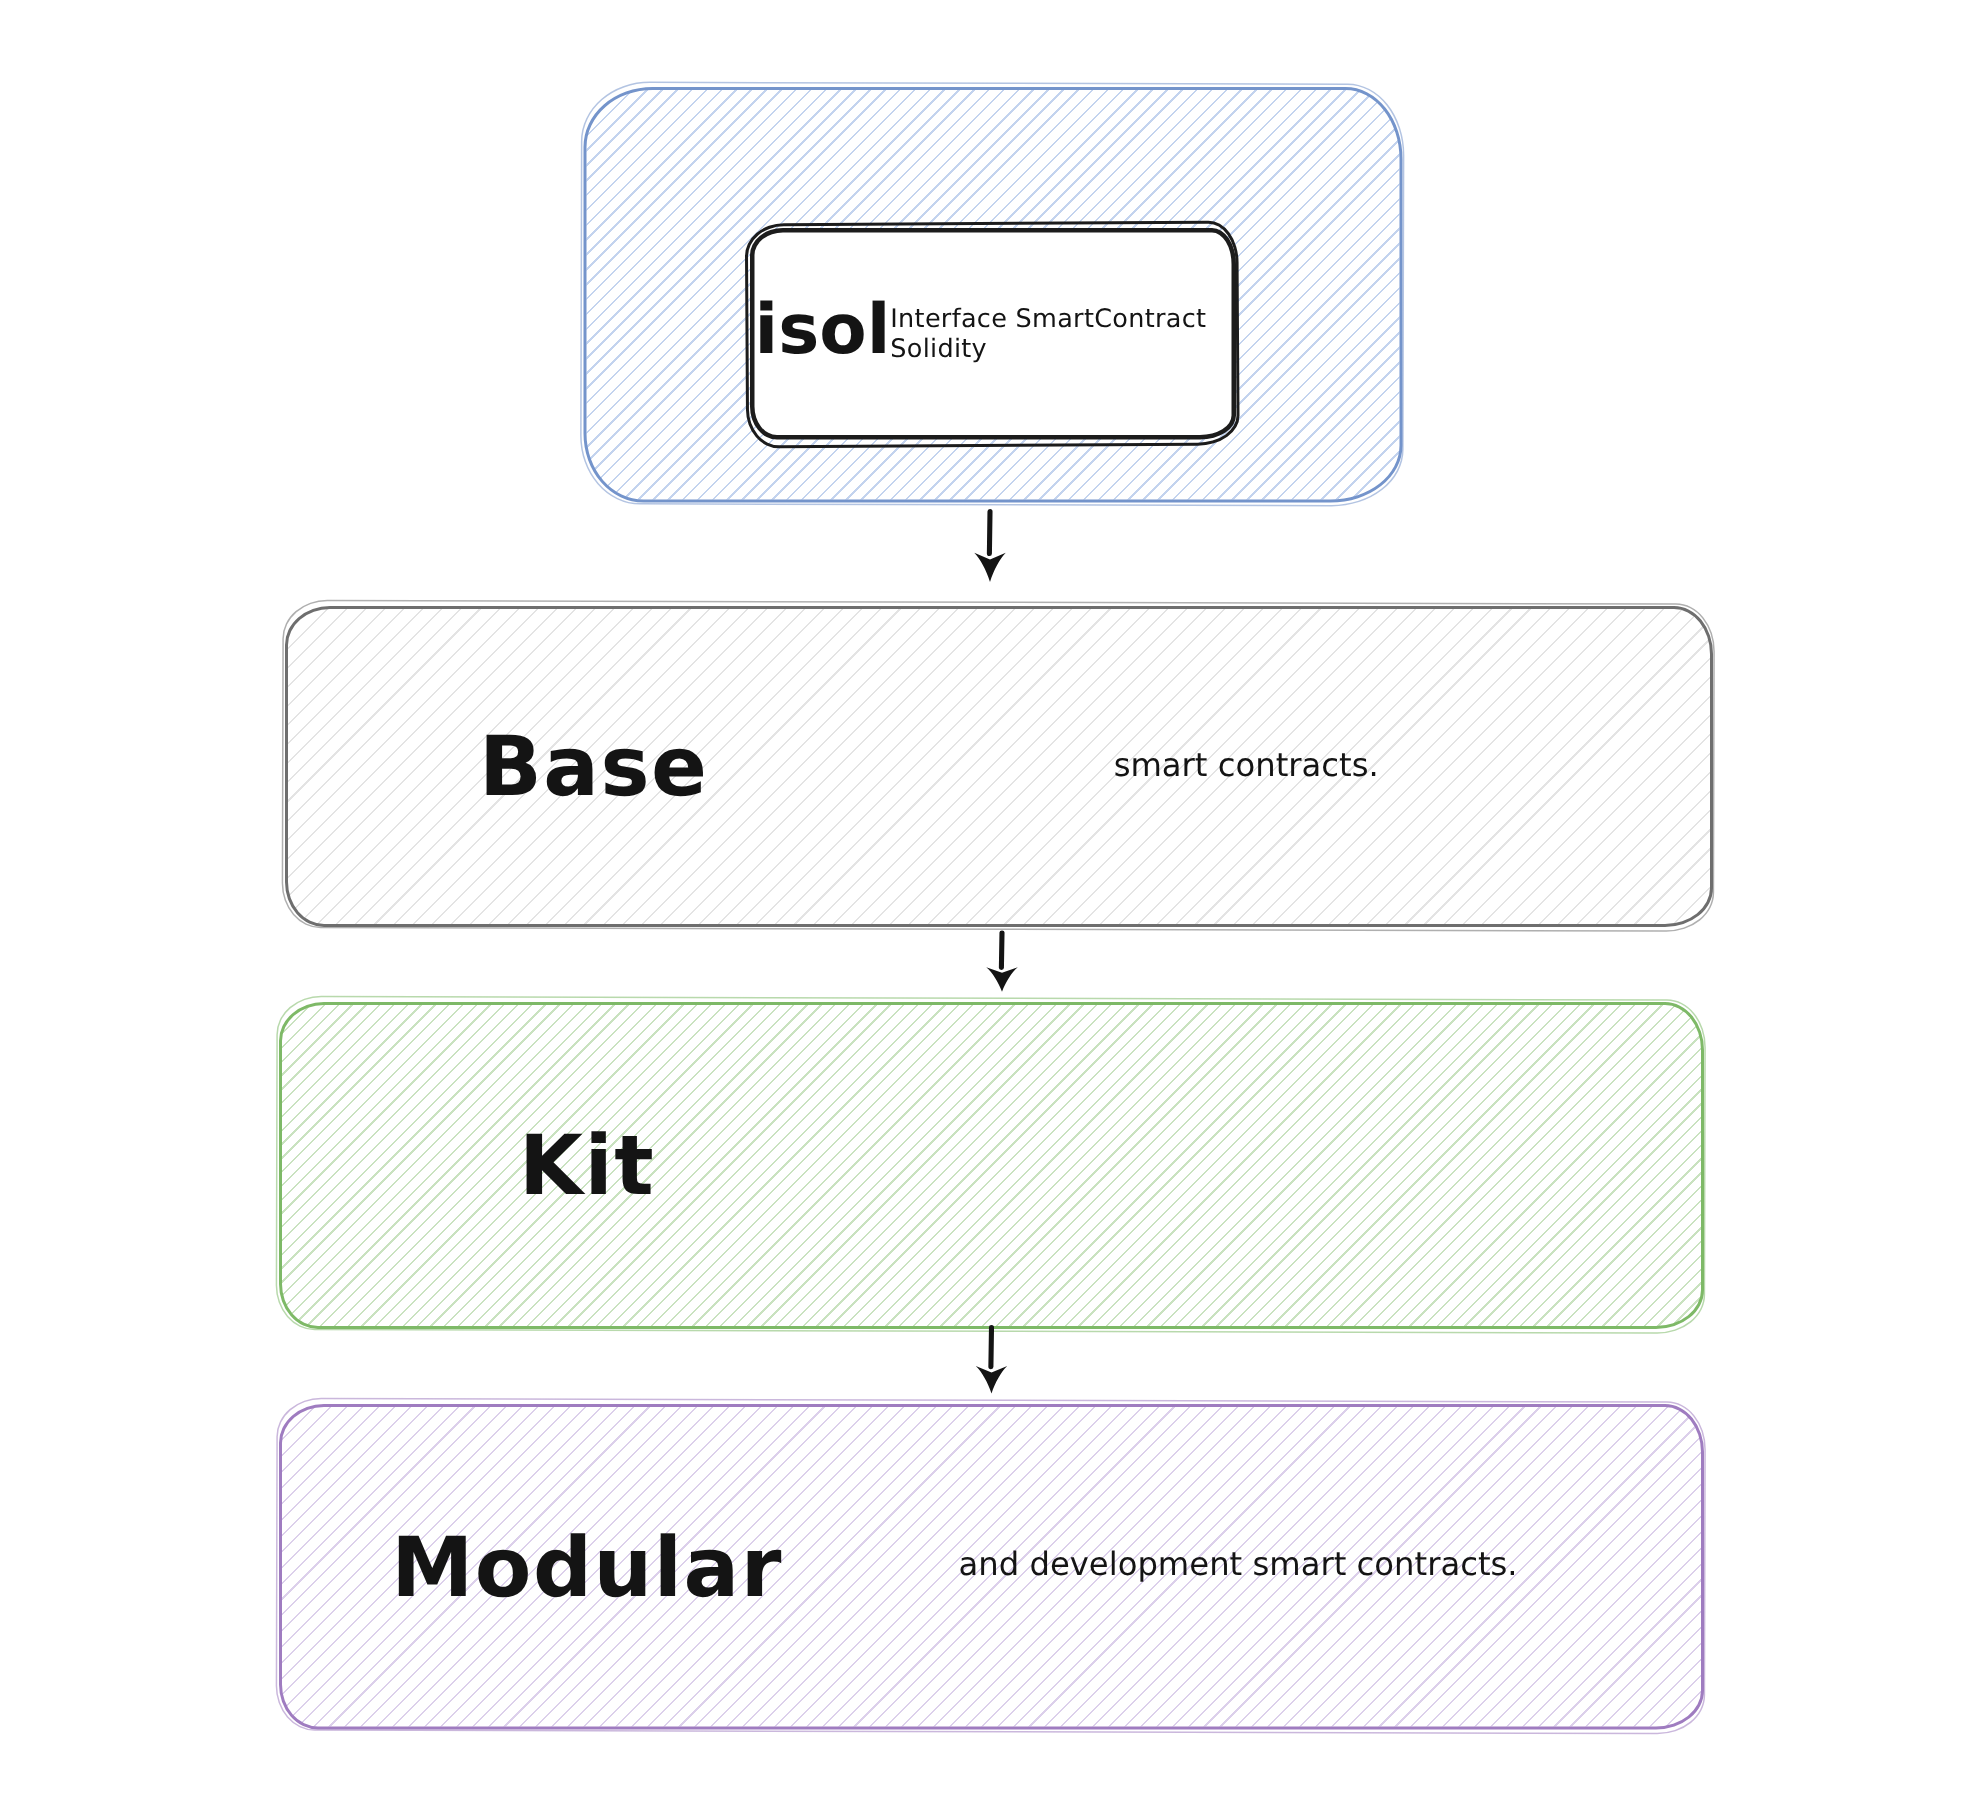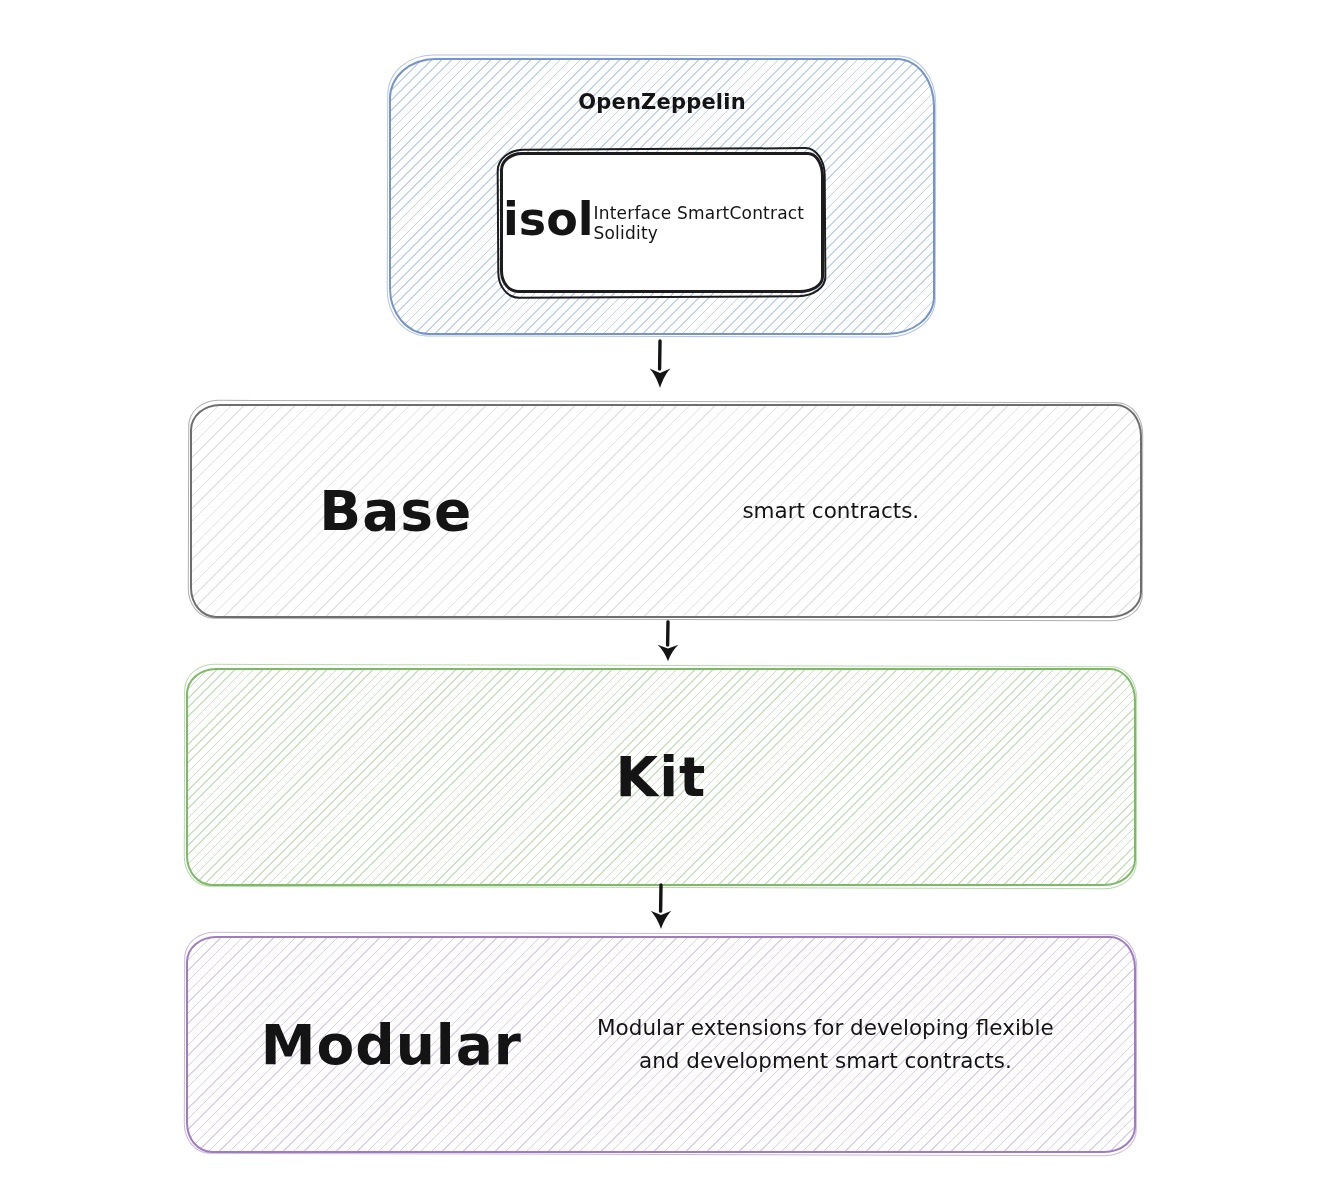--- a/index.html
+++ b/index.html
@@ -83,21 +83,20 @@
   }
   .isol-subtitle {
     font-size: 17px;
     letter-spacing: 0.2px;
   }
 
   
   .layer {
     display: flex;
     align-items: center;
-    justify-content: center;
   }
   .layer-label {
     flex: 0 0 43%;
     text-align: center;
     font-size: 55px;
     font-weight: bold;
     letter-spacing: 1px;
   }
   .layer-desc {
     flex: 1 1 auto;
@@ -147,21 +146,20 @@
   .arrow-2 { left: 653px; top: 620px; height: 42px; }
   .arrow-3 { left: 646px; top: 883px; height: 47px; }
   .arrow svg { display: block; width: 100%; height: 100%; }
 </style>
 </head>
 <body>
 
 <div class="canvas">
 
   <div class="sketch-box top-box">
-    <div class="top-title">OpenZeppelin</div>
     <div class="isol-card">
       <div class="isol-title">isol</div>
       <div class="isol-subtitle">Interface SmartContract Solidity</div>
     </div>
   </div>
 
   <div class="arrow arrow-1">
     <svg viewBox="0 0 30 50" preserveAspectRatio="none" aria-hidden="true">
       <path d="M15 2 L14.6 30" stroke="#141414" stroke-width="3.4" stroke-linecap="round" fill="none"></path>
       <path d="M15 49 C12.5 41 8.5 33.5 4.5 29.5 L15 34 L25.5 29.5 C21.5 33.5 17.5 41 15 49 Z" fill="#141414"></path>
@@ -189,18 +187,17 @@
   <div class="arrow arrow-3">
     <svg viewBox="0 0 30 50" preserveAspectRatio="none" aria-hidden="true">
       <path d="M15 2 L14.6 30" stroke="#141414" stroke-width="3.4" stroke-linecap="round" fill="none"></path>
       <path d="M15 49 C12.5 41 8.5 33.5 4.5 29.5 L15 34 L25.5 29.5 C21.5 33.5 17.5 41 15 49 Z" fill="#141414"></path>
     </svg>
   </div>
 
   <div class="sketch-box layer modular-box">
     <div class="layer-label">Modular</div>
     <div class="layer-desc">
-      <div>Modular extensions for developing flexible</div>
       <div>and development smart contracts.</div>
     </div>
   </div>
 
 </div>
 
 </body></html>

